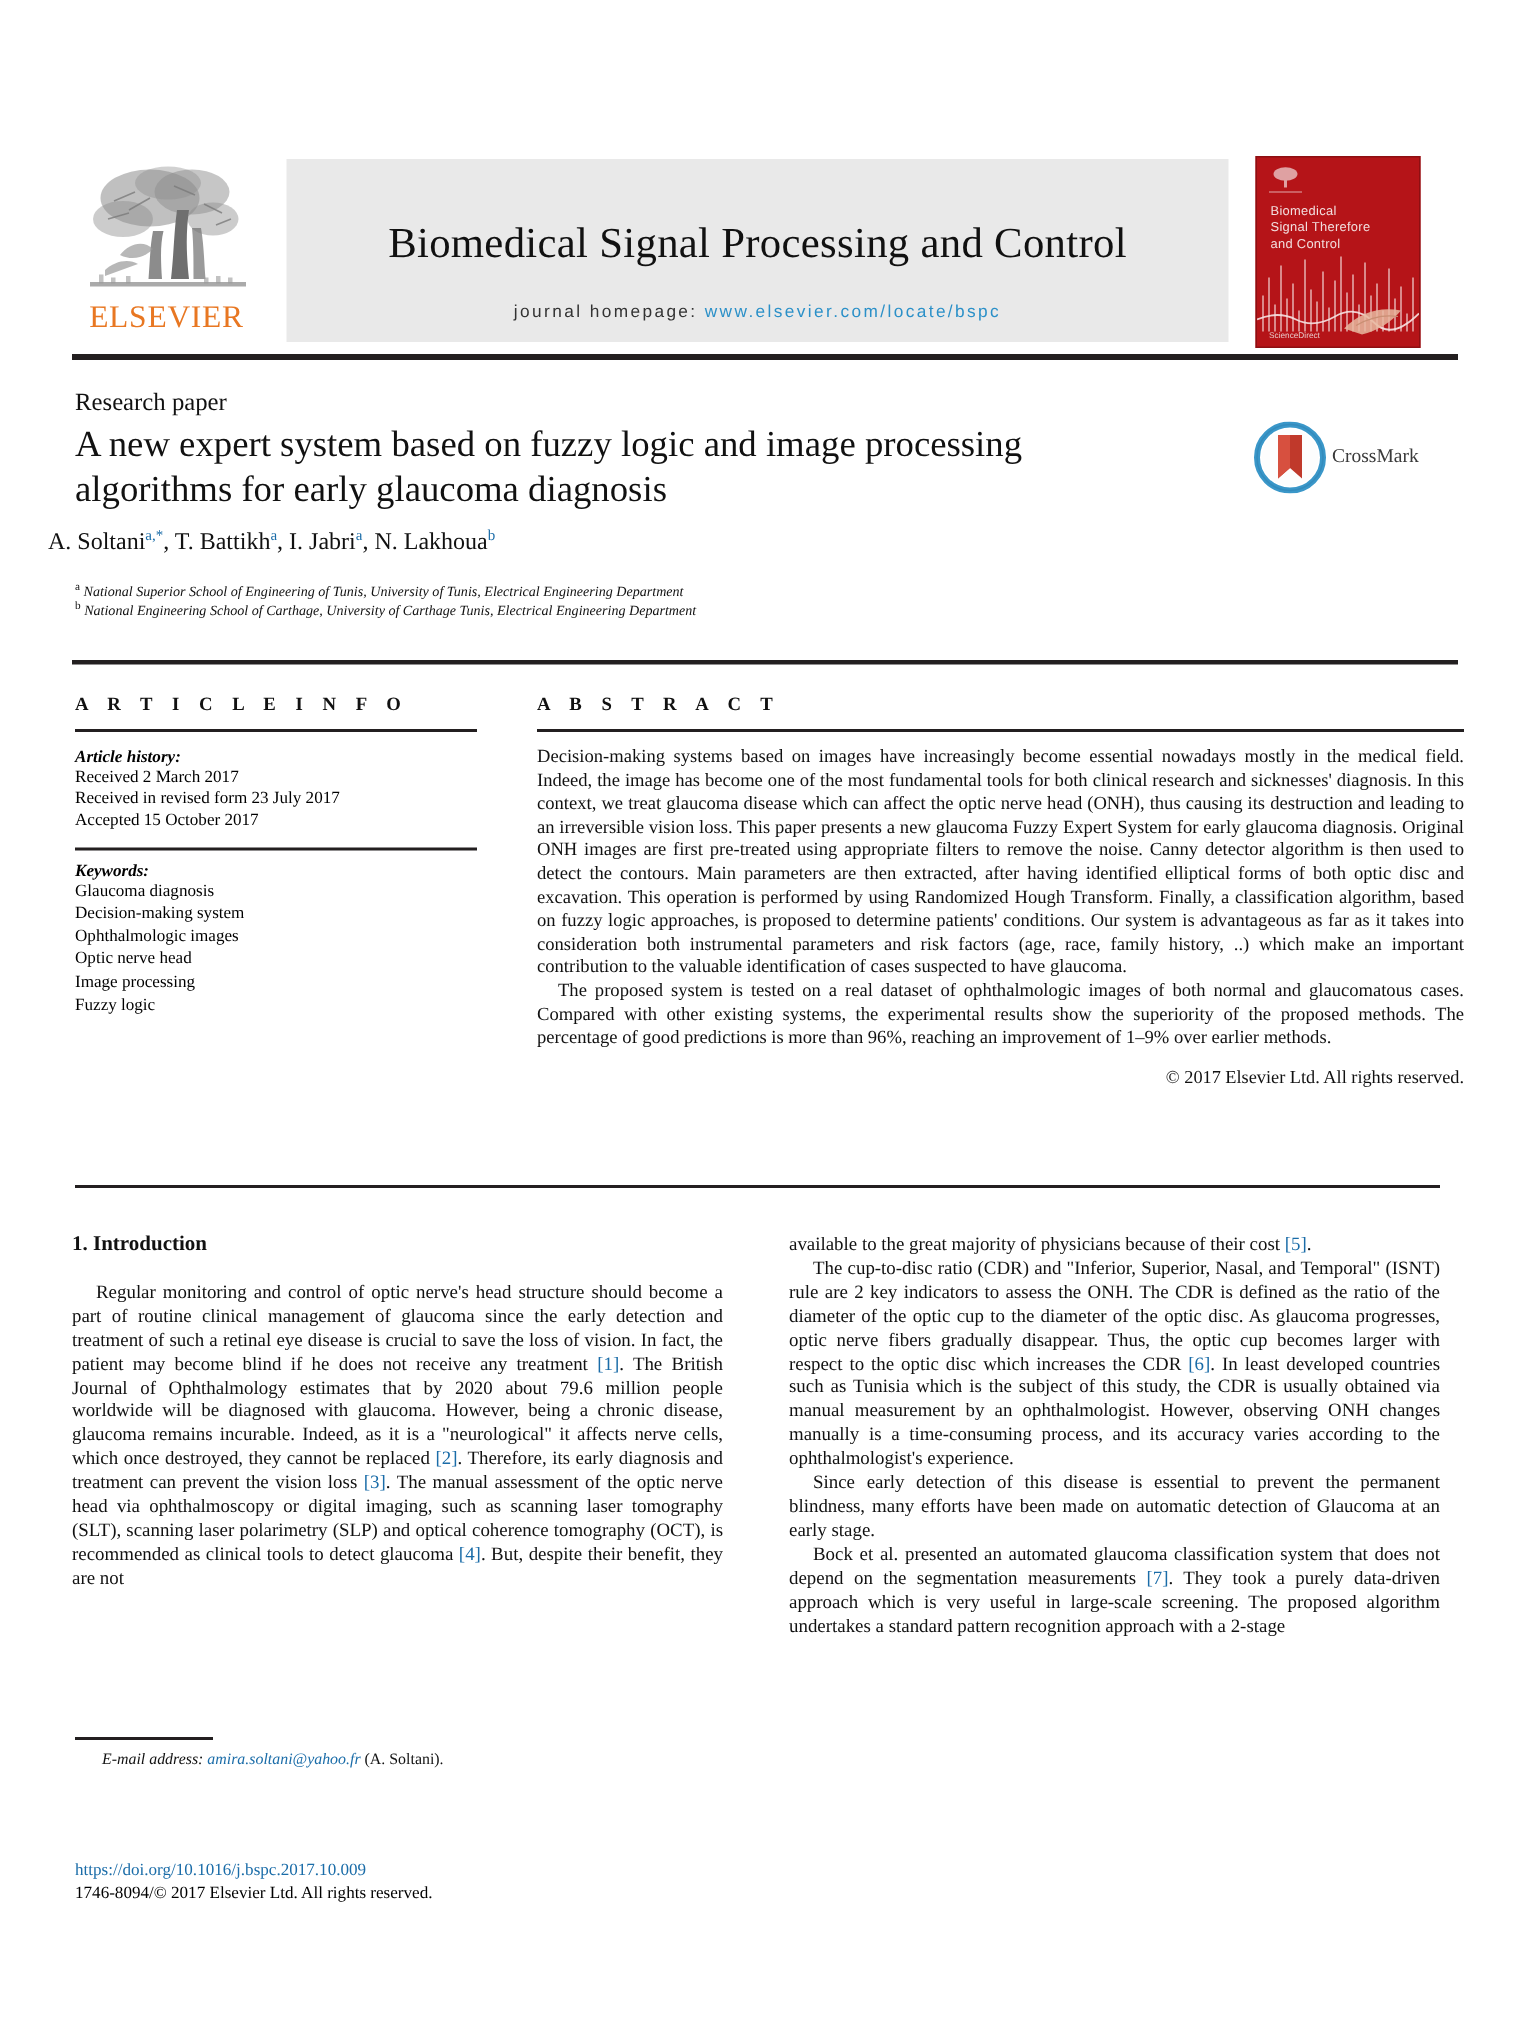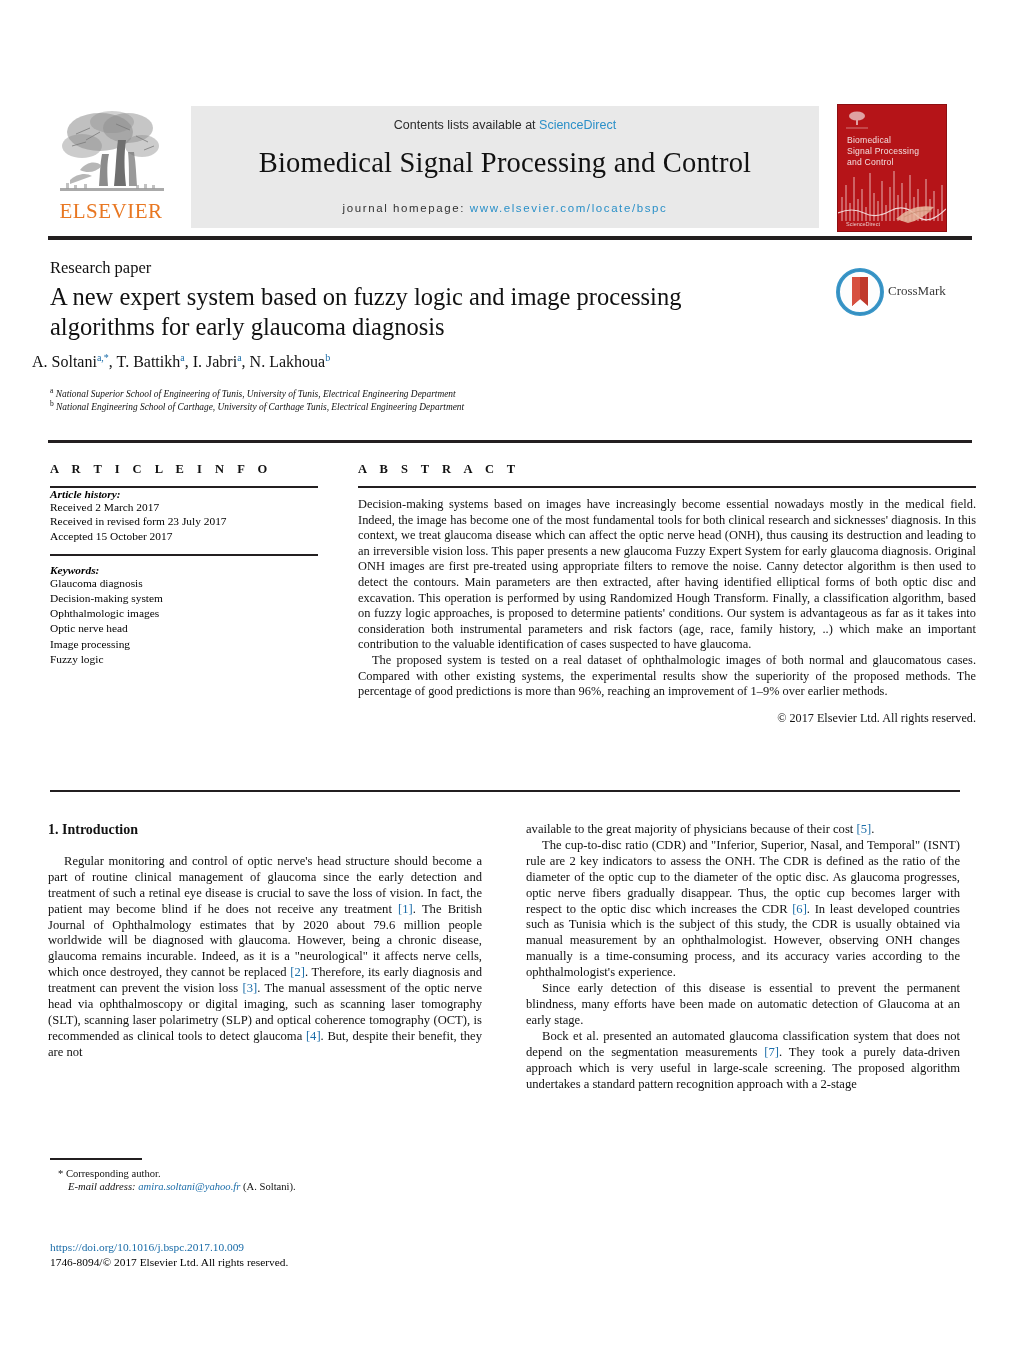--- a/index.html
+++ b/index.html
@@ -90,39 +90,39 @@
     font-size:16px;color:#111;
   }
   .authors sup{font-size:10px;color:#1a6ca8;vertical-align:super;}
   .affil{
     position:absolute;left:50px;width:800px;
     font-size:9.4px;font-style:italic;color:#111;line-height:12px;
   }
   .affil sup{font-size:7.5px;vertical-align:super;font-style:normal;}
 
   .crossmark{
-    position:absolute;left:836px;top:268px;width:136px;height:52px;
+    position:absolute;left:836px;top:281px;width:136px;height:52px;
   }
   .cm-badge{position:absolute;left:0;top:0;width:48px;height:48px;}
   .cm-text{
     position:absolute;left:52px;top:15px;
     font-family:"Liberation Serif",serif;font-size:13px;color:#3a3a3a;
   }
 
   
   .colhead{
     font-family:"Liberation Serif",serif;font-weight:bold;
     font-size:12.5px;letter-spacing:5px;color:#111;
   }
   .info-col{position:absolute;left:50px;top:462px;width:268px;}
   .abs-col{position:absolute;left:342px;top:462px;width:618px;margin-left:16px;}
   .hr-thin{height:2px;background:#231f20;margin-top:9px;}
   .hr-mid{height:1.6px;background:#231f20;margin:11px 0 8px 0;}
 
-  .meta-title{font-style:italic;font-weight:bold;font-size:11.4px;margin-top:0;}
+  .meta-title{font-style:italic;font-weight:bold;font-size:11.4px;margin-top:11px;}
   .meta-line{font-size:11.4px;line-height:14.4px;}
   .kw-line{font-size:11.4px;line-height:15.2px;}
 
   .abs-body{
     font-size:12.4px;line-height:15.6px;text-align:justify;color:#111;
     margin-top:9px;
   }
   .abs-body p{margin:0;}
   .abs-body p.indent{text-indent:14px;}
   .copyright{text-align:right;margin-top:11px;font-size:12.2px;}
@@ -200,43 +200,40 @@
               <rect x="88" y="78" width="3" height="5"></rect>
             <rect x="96" y="79" width="3" height="4"></rect>
               <rect x="80" y="79" width="3" height="4"></rect>
           </g>
         </svg>
       </div>
       <div class="elsevier-word">ELSEVIER</div>
     </div>
 
     <div class="contents-box">
-      <div class="contents-line">
-        <span>Contents lists available at </span><span class="sd">ScienceDirect</span>
-      </div>
       <div class="journal-name">Biomedical Signal Processing and Control</div>
       <div class="homepage-line">
         <span>journal homepage: </span><span class="url">www.elsevier.com/locate/bspc</span>
       </div>
     </div>
 
     <div class="cover">
       <div class="cover-els">
         <svg viewBox="0 0 22 20" width="22" height="20">
           <rect x="0" y="0" width="22" height="16" fill="#b51418"></rect>
           <g fill="#f0d8d8" opacity=".85">
             <ellipse cx="11" cy="6" rx="8" ry="4.5"></ellipse>
             <path d="M10 8 L12 8 L12 15 L10 15 Z"></path>
           </g>
           <rect x="0" y="17.5" width="22" height="1" fill="#f0d8d8" opacity=".6"></rect>
         </svg>
       </div>
       <div class="cover-title">
         <div>Biomedical</div>
-        <div>Signal Processing</div>
+        <div>Signal Therefore</div>
         <div>and Control</div>
       </div>
       <div class="cover-wave">
         <svg viewBox="0 0 108 62" width="108" height="62" preserveAspectRatio="none">
           <g stroke="#efcccc" stroke-width="1" opacity=".85">
             <path d="M4 58 L4 34 M8 58 L8 22 M12 58 L12 40 M16 58 L16 14 M20 58 L20 36 M24 58 L24 26 M28 58 L28 44 M32 58 L32 10 M36 58 L36 30 M40 58 L40 38 M44 58 L44 18 M48 58 L48 42 M52 58 L52 24 M56 58 L56 8 M60 58 L60 32 M64 58 L64 20 M68 58 L68 40 M72 58 L72 12 M76 58 L76 34 M80 58 L80 26 M84 58 L84 44 M88 58 L88 16 M92 58 L92 36 M96 58 L96 28 M100 58 L100 46 M104 58 L104 22"></path>
           </g>
           <path d="M0 50 Q14 44 26 50 T52 48 T78 52 T108 46" stroke="#f6e2e2" stroke-width="1.2" fill="none" opacity=".9"></path>
           <path d="M58 56 Q74 40 96 44 Q86 56 70 60 Z" fill="#e7b9a0" opacity=".85"></path>
           <path d="M66 54 Q80 46 94 48" stroke="#c98f74" stroke-width=".8" fill="none"></path>
@@ -317,21 +314,20 @@
       <span>The cup-to-disc ratio (CDR) and "Inferior, Superior, Nasal, and Temporal" (ISNT) rule are 2 key indicators to assess the ONH. The CDR is defined as the ratio of the diameter of the optic cup to the diameter of the optic disc. As glaucoma progresses, optic nerve fibers gradually disappear. Thus, the optic cup becomes larger with respect to the optic disc which increases the CDR </span><span class="cite">[6]</span><span>. In least developed countries such as Tunisia which is the subject of this study, the CDR is usually obtained via manual measurement by an ophthalmologist. However, observing ONH changes manually is a time-consuming process, and its accuracy varies according to the ophthalmologist's experience.</span>
     </p>
     <p>Since early detection of this disease is essential to prevent the permanent blindness, many efforts have been made on automatic detection of Glaucoma at an early stage.</p>
     <p>
       <span>Bock et al. presented an automated glaucoma classification system that does not depend on the segmentation measurements </span><span class="cite">[7]</span><span>. They took a purely data-driven approach which is very useful in large-scale screening. The proposed algorithm undertakes a standard pattern recognition approach with a 2-stage</span>
     </p>
   </div>
 
   <div class="foot">
     <div class="foot-rule"></div>
-    <div class="foot-star">*  Corresponding author.</div>
     <div class="foot-email">
       <span>E-mail address:</span>
       <span class="mail">amira.soltani@yahoo.fr</span>
       <span class="who">(A. Soltani).</span>
     </div>
   </div>
 
   <div class="doi-block">
     <div class="doi-link">https://doi.org/10.1016/j.bspc.2017.10.009</div>
     <div>1746-8094/© 2017 Elsevier Ltd. All rights reserved.</div>

